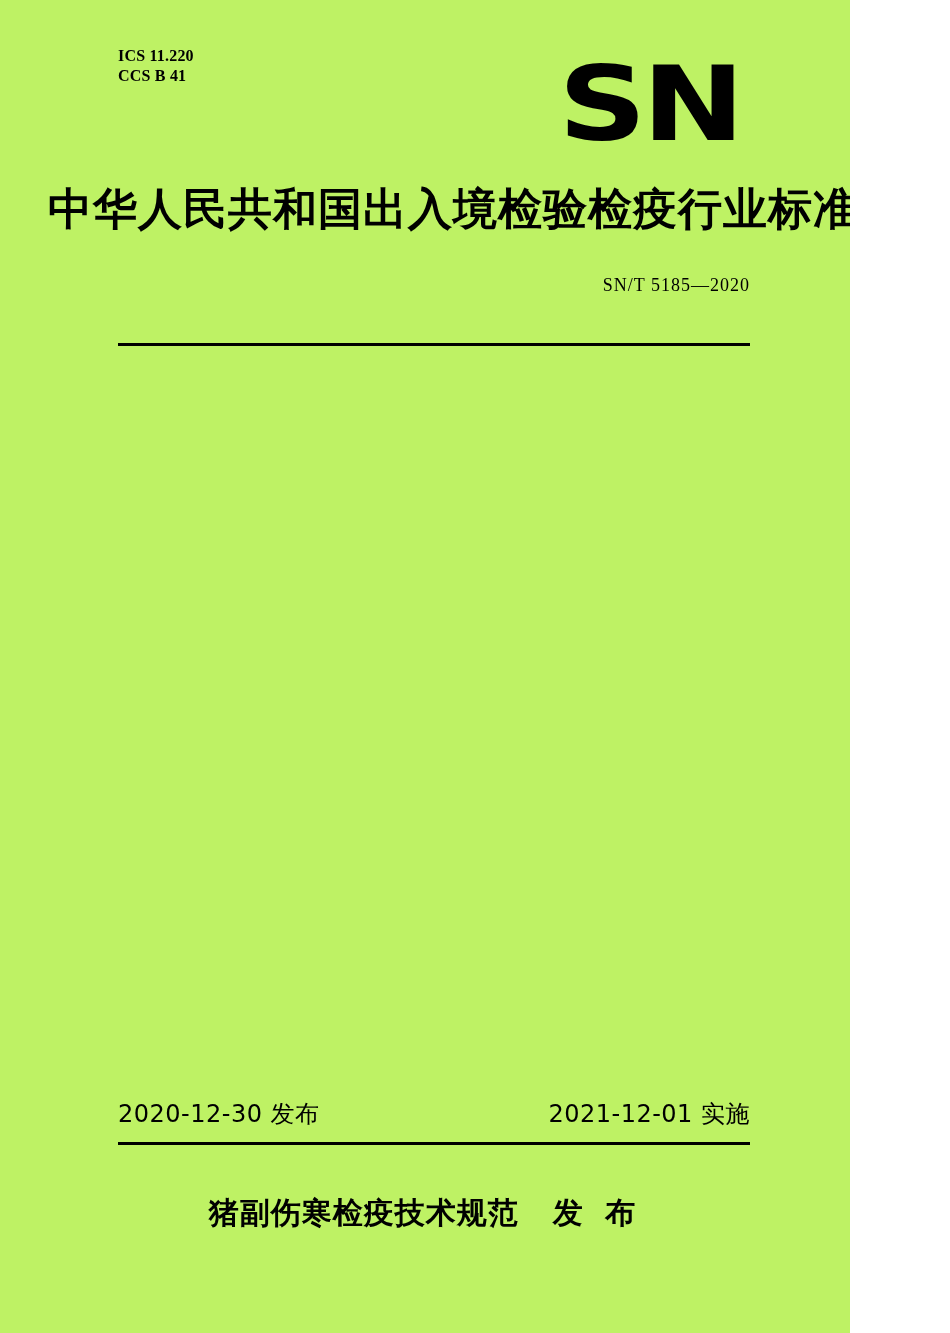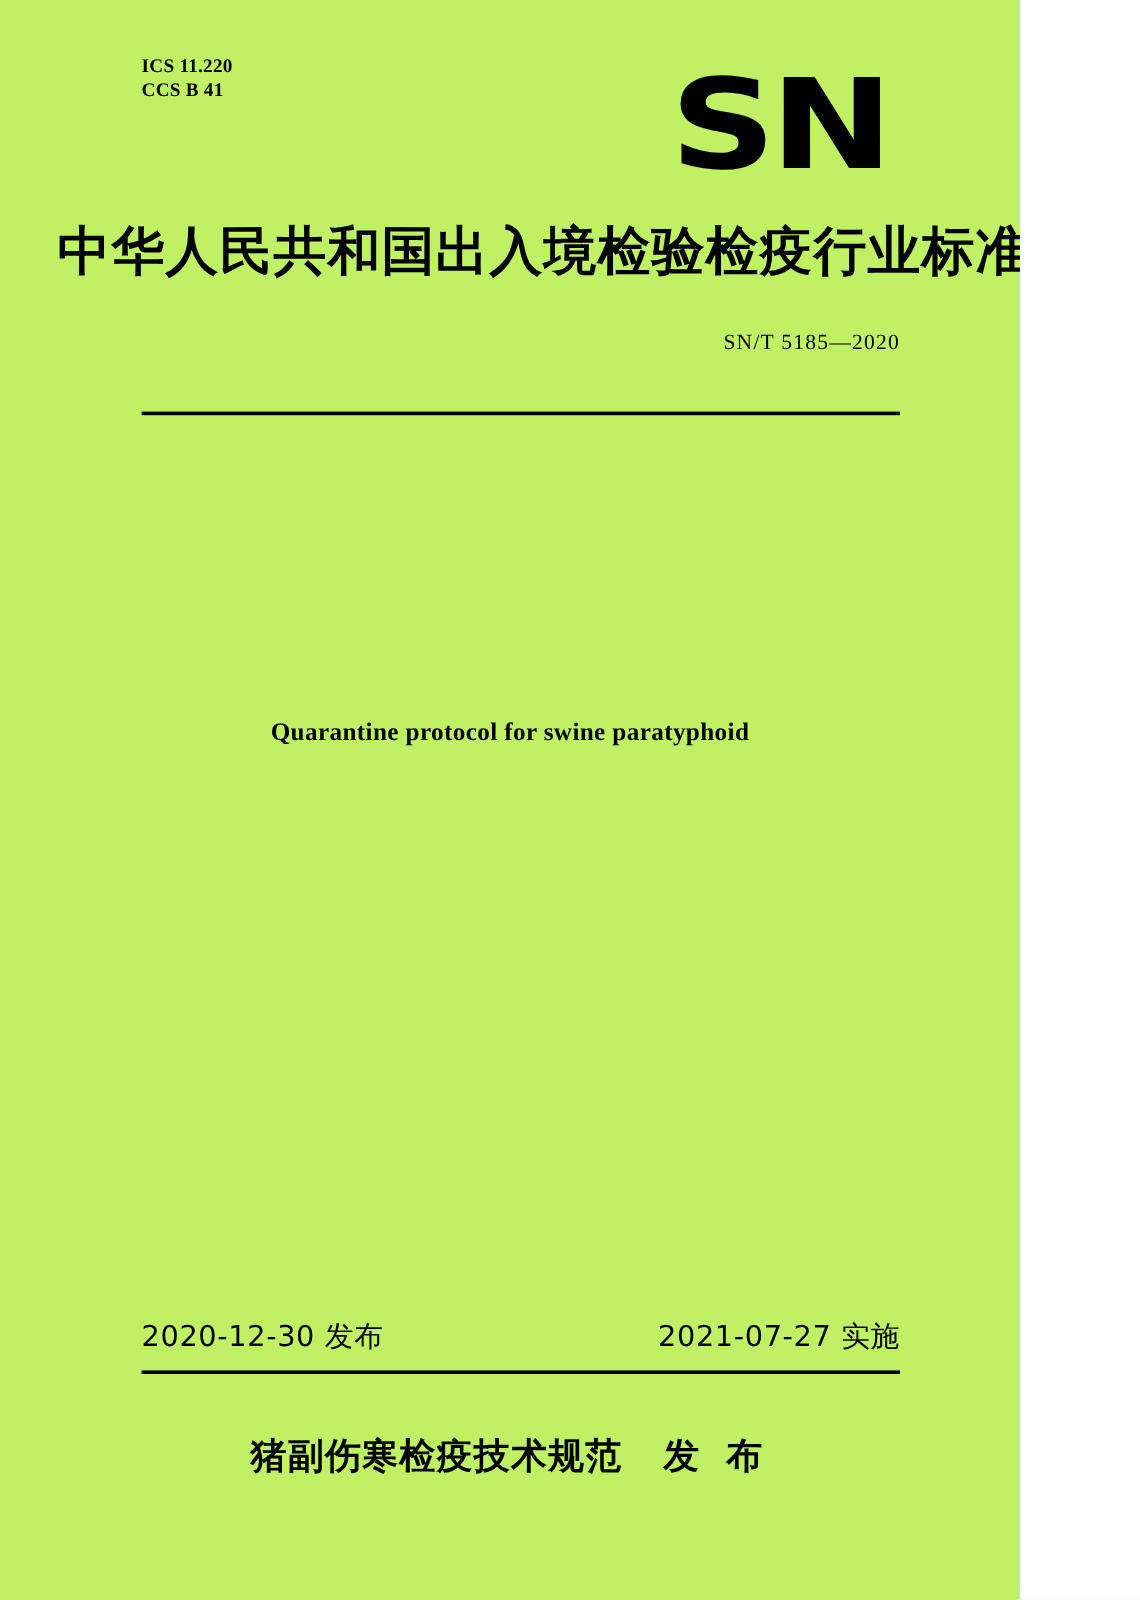--- a/index.html
+++ b/index.html
@@ -154,25 +154,24 @@
   </div>
 
   <div class="logo">SN</div>
 
   <div class="std-title">中华人民共和国出入境检验检疫行业标准</div>
 
   <div class="std-number">SN/T 5185—2020</div>
 
   <div class="rule-top"></div>
 
-  <div class="doc-title-en">Quarantine protocol for swine paratyphoid</div>
 
   <div class="dates">
     <span>2020-12-30 发布</span>
-    <span>2021-07-27 实施</span>
+    <span>2021-12-01 实施</span>
   </div>
   <div class="rule-bottom"></div>
 
   <div class="issuer">
     <span>猪副伤寒检疫技术规范</span><span class="gap"></span><span class="pub">发 布</span>
   </div>
 
 </div>
 
 </body></html>

